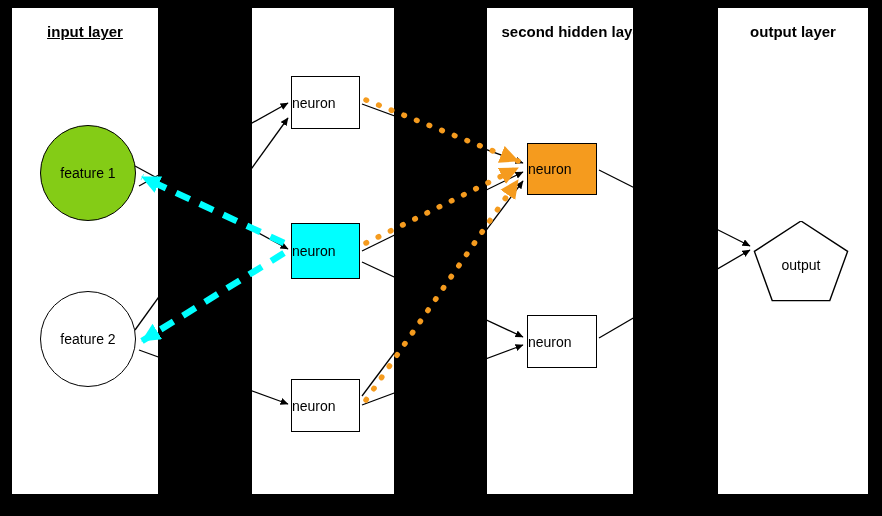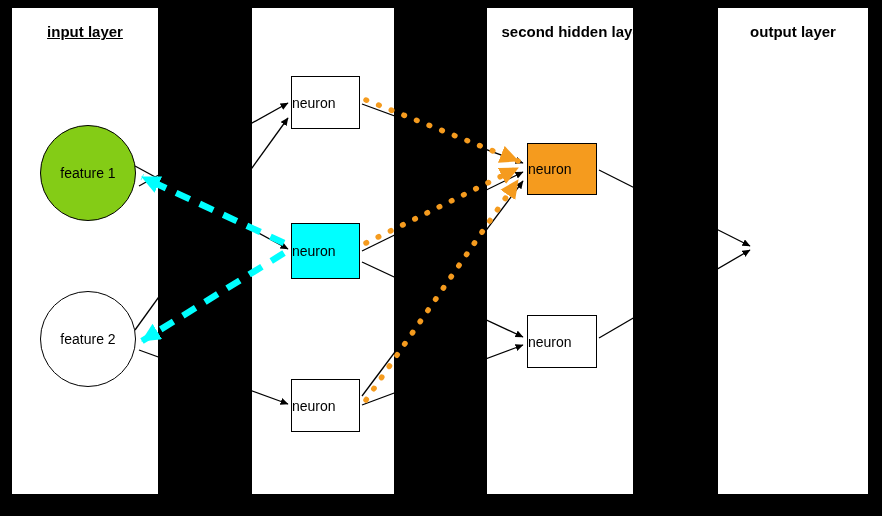--- a/index.html
+++ b/index.html
@@ -150,14 +150,20 @@
     <span>neuron</span>
   </div>
 
   <div class="node-box highlight-orange" id="node-h2-n1" style="left: 527px; top: 143px; width: 70px; height: 52px; background: rgb(245, 155, 30);">
     <span>neuron</span>
   </div>
   <div class="node-box" id="node-h2-n2" style="left: 527px; top: 315px; width: 70px; height: 53px; background: rgb(255, 255, 255);">
     <span>neuron</span>
   </div>
 
+  <div class="node-pentagon-wrap" id="node-out-1" style="left: 752px; top: 221px; width: 98px; height: 88px;">
+    <svg id="pentagon-svg" width="98" height="88" viewBox="0 0 98 88">
+        <polygon points="49.00,0.00 95.60,30.40 77.80,79.60 20.20,79.60 2.40,30.40" fill="#ffffff" stroke="#000000" stroke-width="1.4"></polygon>
+      </svg>
+    <span class="node-pentagon-label" style="top: 36px; left: 0px; width: 98px; text-align: center;">output</span>
+  </div>
 
 </div>
 
 </body></html>

